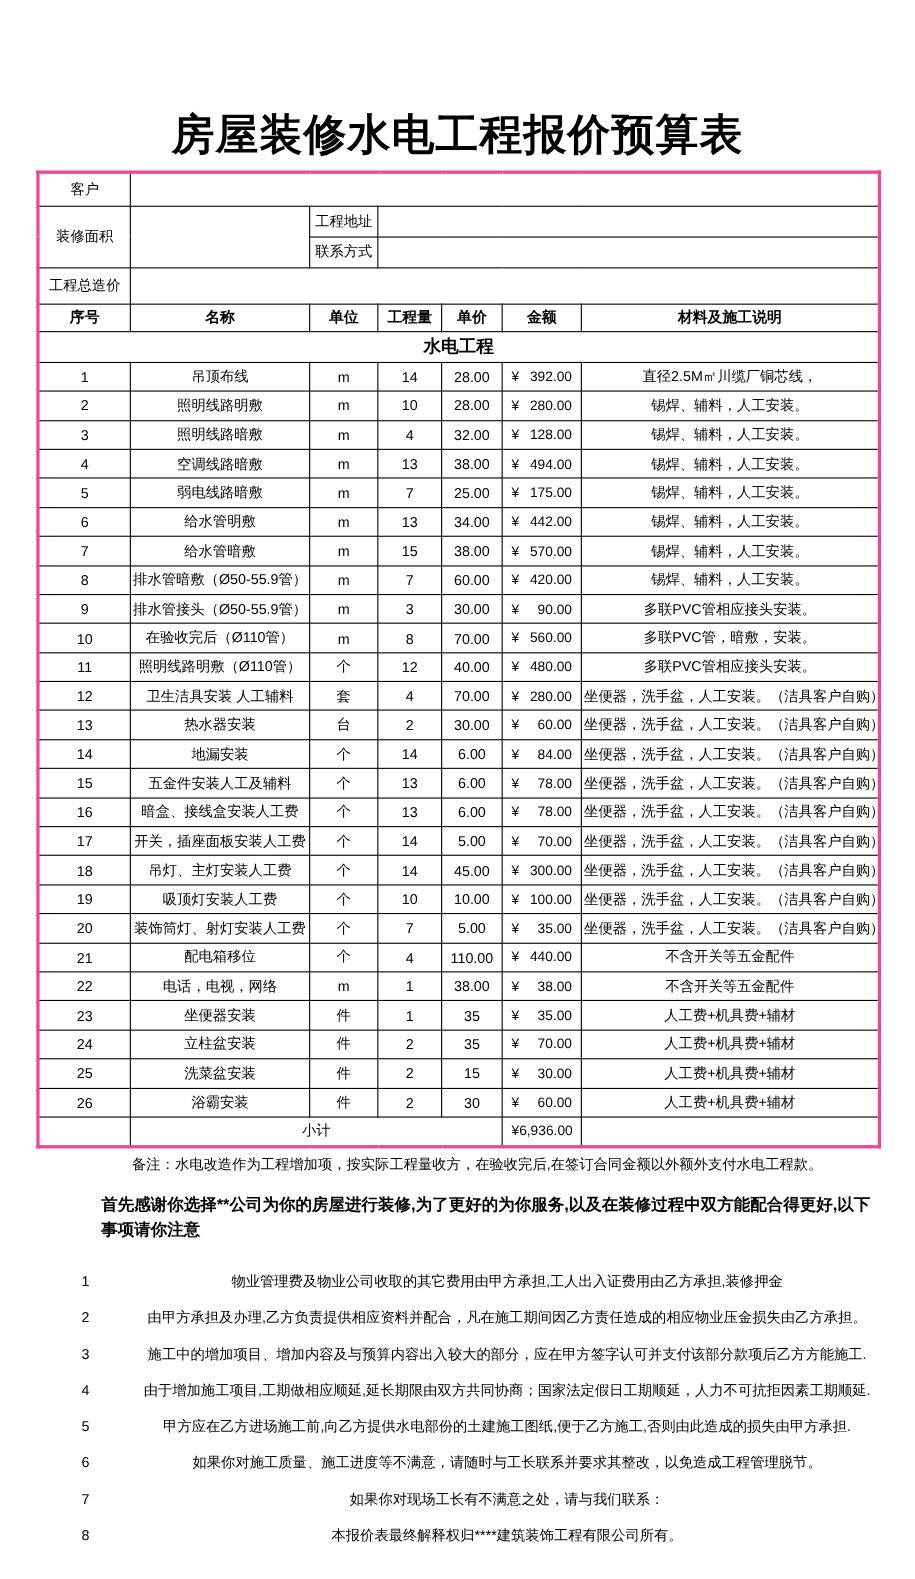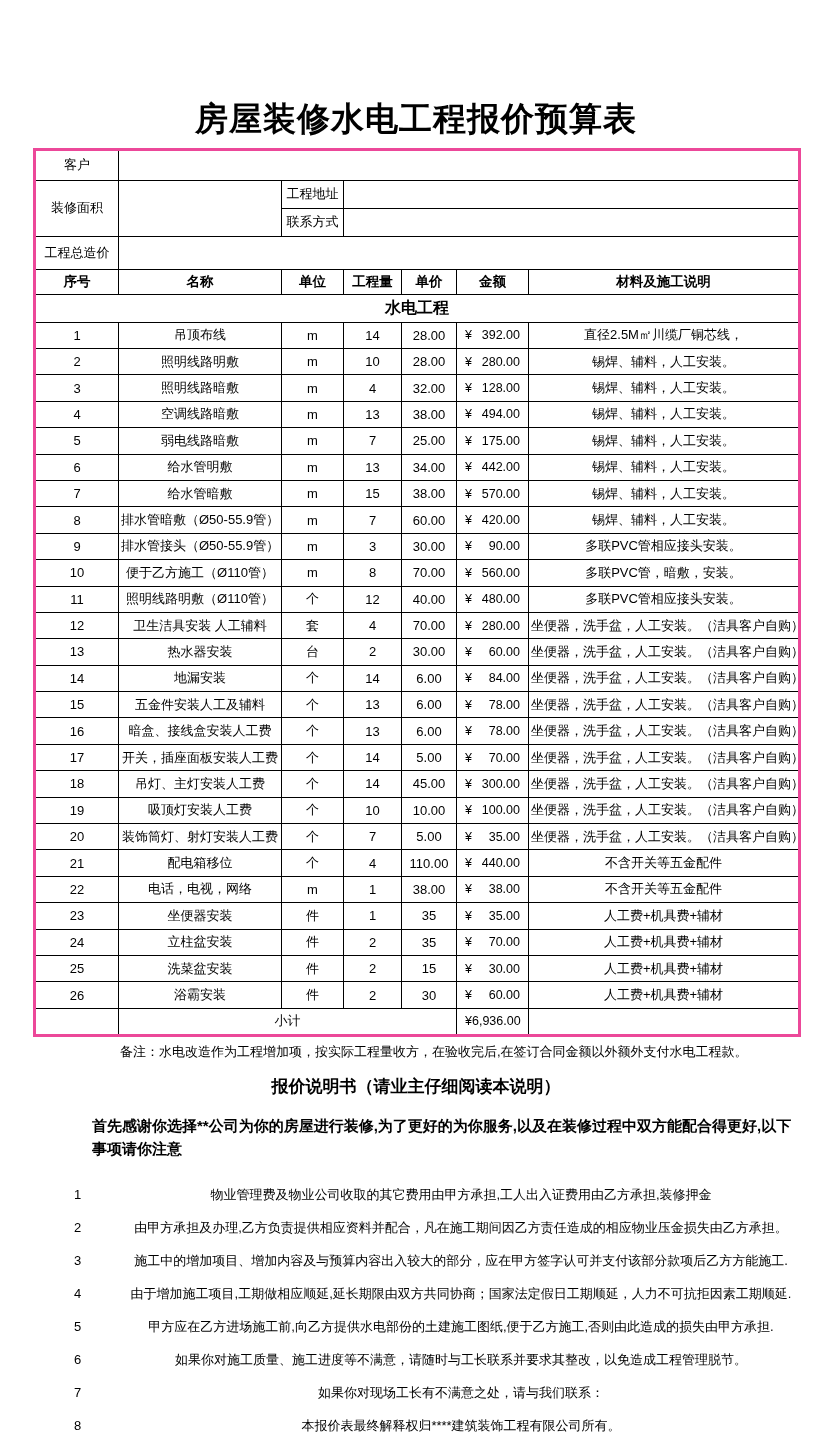--- a/index.html
+++ b/index.html
@@ -9,21 +9,21 @@
     background:#fff;
     font-family:"Liberation Sans","DejaVu Sans",sans-serif;
     color:#000;
     overflow:hidden;
   }
   .title{
     margin:0;
     padding-top:100px;
     text-align:center;
     font-family:"Liberation Serif","DejaVu Serif",serif;
-    font-size:33px;
+    font-size:39px;
     font-weight:bold;
     letter-spacing:1px;
     line-height:1.2;
   }
   table.quote{
     border-collapse:collapse;
     table-layout:fixed;
     width:765px;
     margin:8px 0 0 33px;
     border:3px solid #ec4899;
@@ -260,21 +260,21 @@
           <td class="amt">
             <div class="amt-in">
               <span>¥</span>
               <span>90.00</span>
             </div>
           </td>
           <td class="note">多联PVC管相应接头安装。</td>
         </tr>
         <tr class="r-data">
           <td>10</td>
-          <td>便于乙方施工（Ø110管）</td>
+          <td>在验收完后（Ø110管）</td>
           <td>m</td>
           <td>8</td>
           <td>70.00</td>
           <td class="amt">
             <div class="amt-in">
               <span>¥</span>
               <span>560.00</span>
             </div>
           </td>
           <td class="note">多联PVC管，暗敷，安装。</td>
@@ -514,21 +514,20 @@
             <span>6,936.00</span>
           </div>
         </td>
         <td></td>
       </tr>
     </tbody>
   </table>
 
   <p class="remark">备注：水电改造作为工程增加项，按实际工程量收方，在验收完后,在签订合同金额以外额外支付水电工程款。</p>
 
-  <h2 class="stmt-heading">报价说明书（请业主仔细阅读本说明）</h2>
 
   <p class="preface">首先感谢你选择**公司为你的房屋进行装修,为了更好的为你服务,以及在装修过程中双方能配合得更好,以下事项请你注意</p>
 
   <div class="notes" id="notes">
       <div class="note-item">
         <span class="note-num">1</span>
         <span class="note-text">物业管理费及物业公司收取的其它费用由甲方承担,工人出入证费用由乙方承担,装修押金</span>
       </div>
       <div class="note-item">
         <span class="note-num">2</span>

